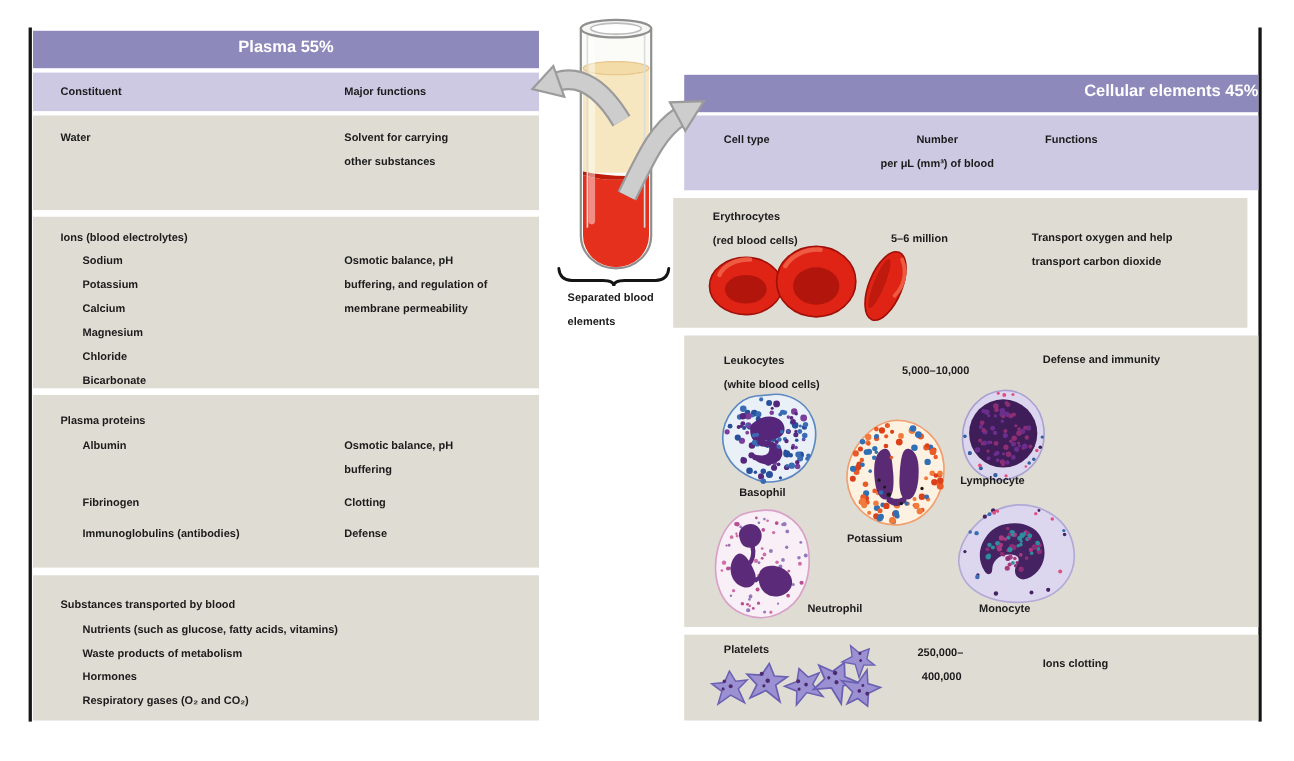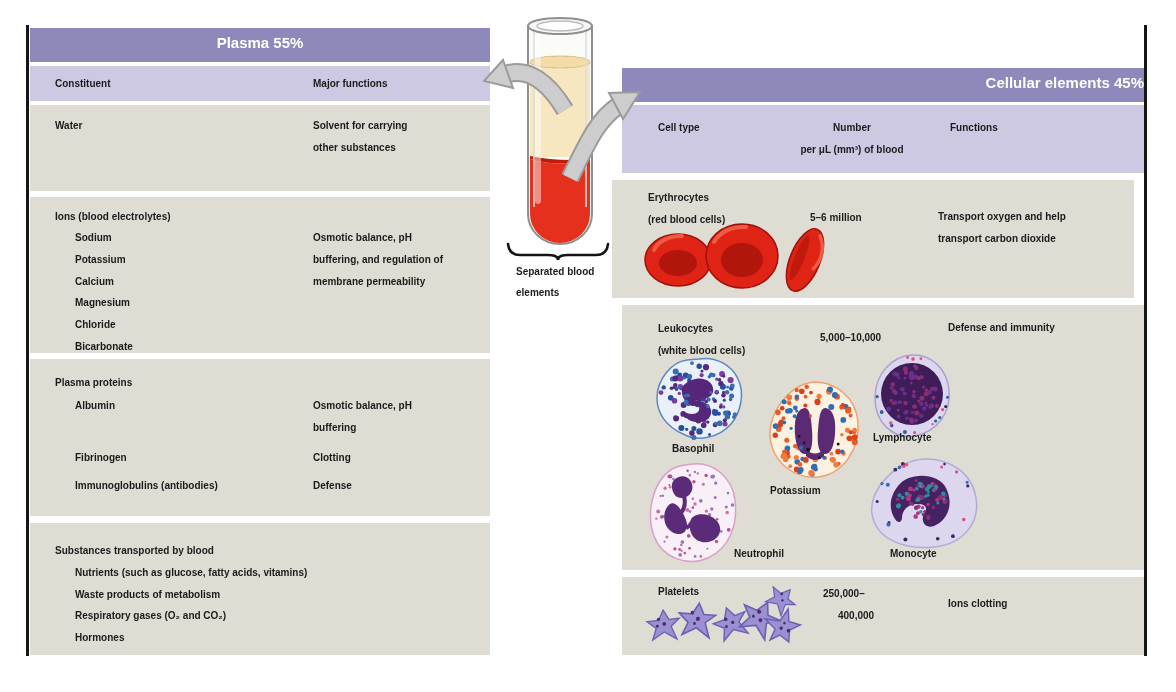--- a/index.html
+++ b/index.html
@@ -61,22 +61,22 @@
       <span class="abs t" style="left:283px;top:88px">Clotting</span>
       <span class="abs t" style="left:45px;top:116px;width:155px">Immunoglobulins (antibodies)</span>
       <span class="abs t" style="left:283px;top:116px">Defense</span>
     </div>
 
     <div class="band gray" style="left:30px;top:523px;width:460px;height:132px">
       <span class="abs t" style="left:25px;top:17px">Substances transported by blood</span>
       <div class="abs t" style="left:45px;top:39px;line-height:21.7px;width:410px">
         <div>Nutrients (such as glucose, fatty acids, vitamins)</div>
         <div>Waste products of metabolism</div>
+        <div>Hormones</div>
         <div>Respiratory gases (O₂ and CO₂)</div>
-        <div>Hormones</div>
       </div>
     </div>
   </section>
 
   <section>
     <div class="band purple" style="left:622px;top:68px;width:522px;height:34px">
       <span class="abs wt" style="left:0;top:6px;width:522px;text-align:right">Cellular elements 45%</span>
     </div>
 
     <div class="band lpurple" style="left:622px;top:105px;width:522px;height:68px">
@@ -599,21 +599,21 @@
 
       <span class="abs t" style="left:50px;top:133px">Basophil</span>
       <span class="abs t" style="left:148px;top:175px">Potassium</span>
       <span class="abs t" style="left:251px;top:122px">Lymphocyte</span>
       <span class="abs t" style="left:112px;top:238px">Neutrophil</span>
       <span class="abs t" style="left:268px;top:238px">Monocyte</span>
     </div>
 
     <div class="band gray" style="left:622px;top:577px;width:522px;height:78px">
       <span class="abs t" style="left:36px;top:4px">Platelets</span>
-      <span class="abs t" style="left:201px;top:6px">250,000–</span>
+      <span class="abs t" style="left:212px;top:6px">250,000–</span>
       <span class="abs t" style="left:216px;top:28px">400,000</span>
       <span class="abs t" style="left:326px;top:16px">Ions clotting</span>
       <svg style="left:23px;top:8px" width="165" height="68" viewBox="0 0 165 68">
         <g transform="translate(2,24) scale(1.15)">
             <path class="plt" d="M14,1 L19,9 L28,8 L21,15 L26,26 L15,20 L5,27 L8,17 L0,11 L10,10 Z"></path>
             <circle class="pd" cx="10" cy="9" r="1.4"></circle>
             <circle class="pd" cx="15" cy="13" r="1.6"></circle>
             <circle class="pd" cx="9" cy="15" r="1.2"></circle>
           </g>
         <g transform="translate(34,16) rotate(10 14 14) scale(1.3)">

